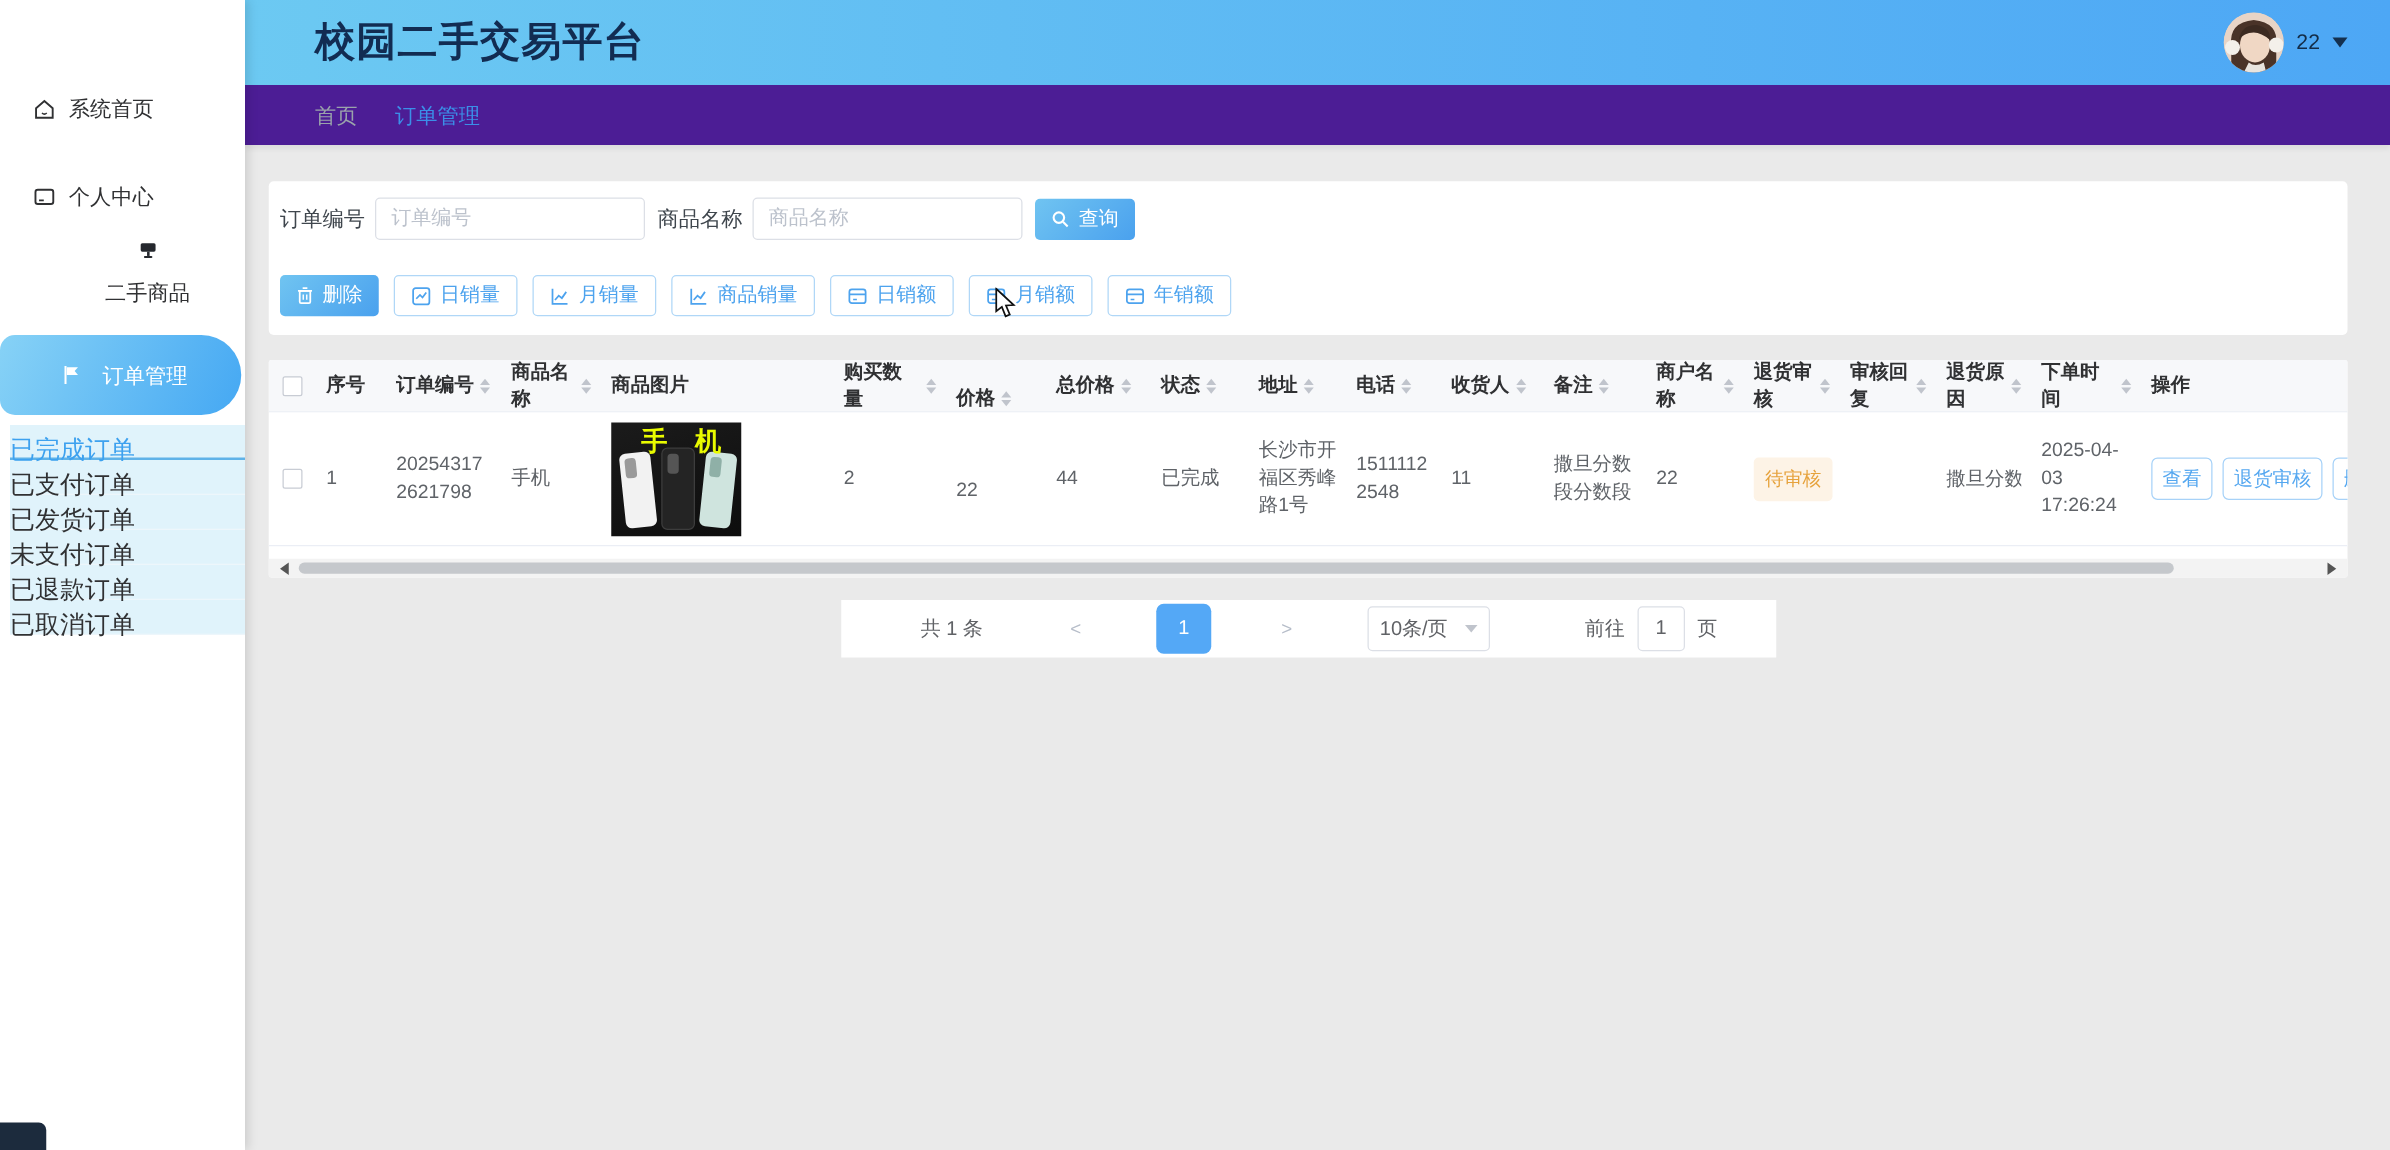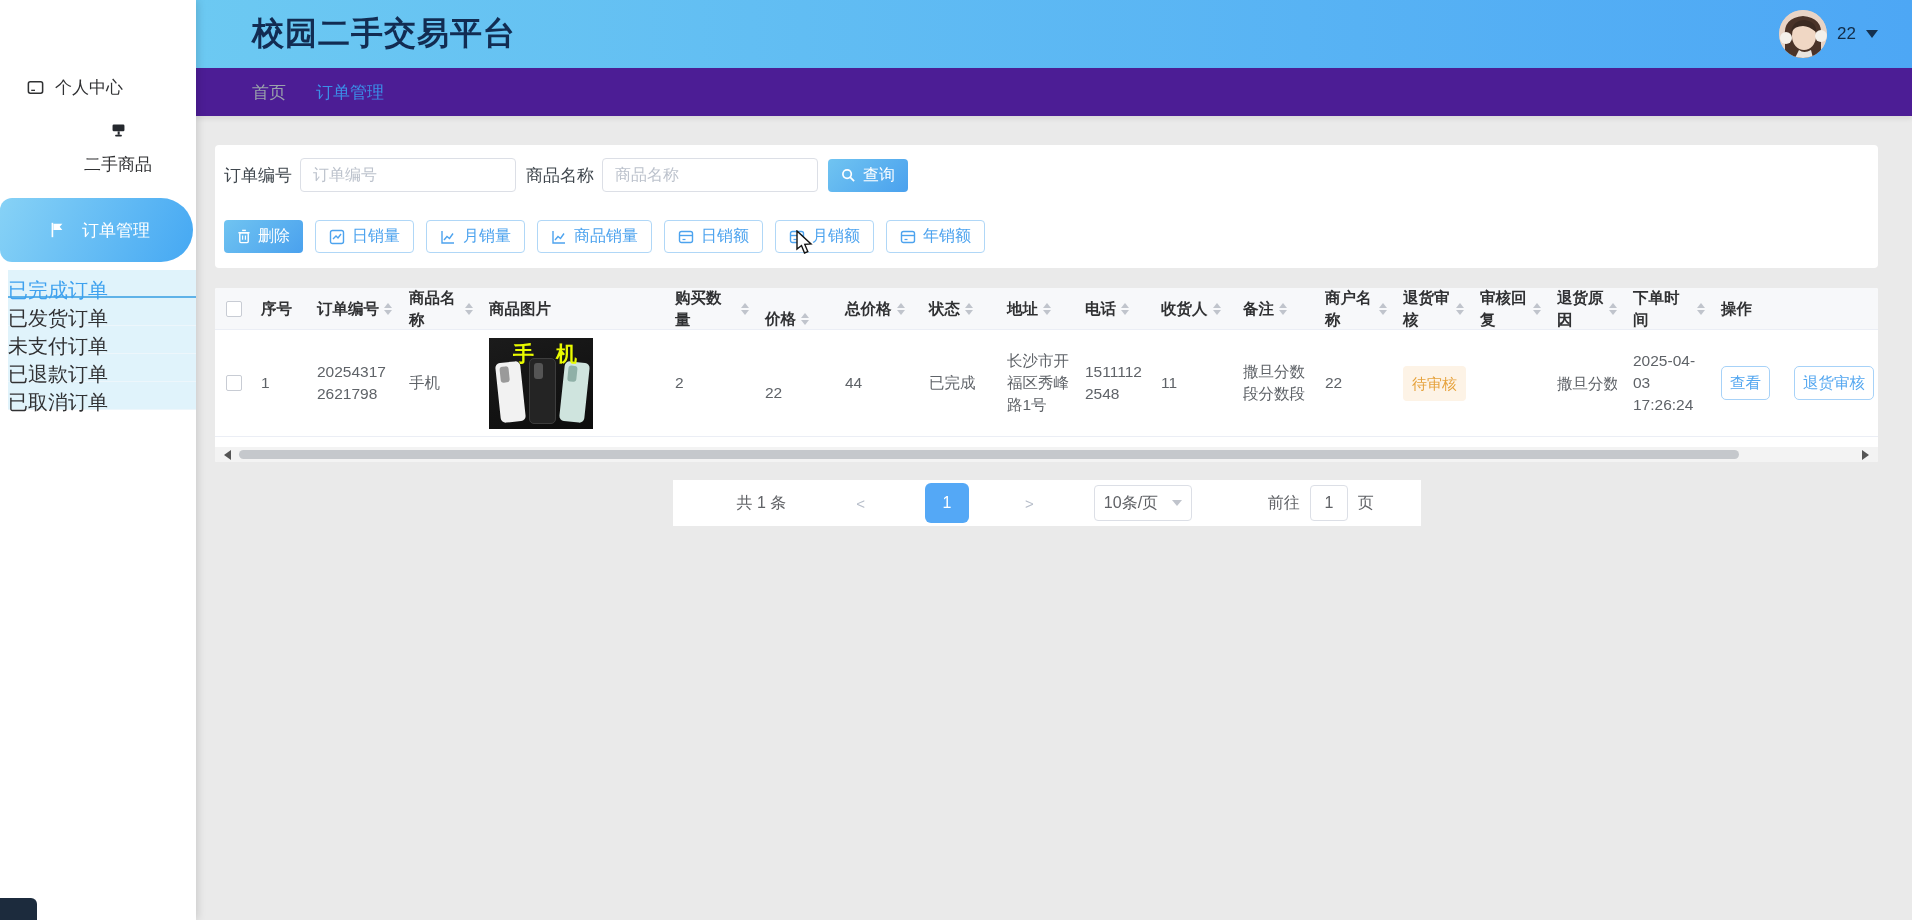--- a/index.html
+++ b/index.html
@@ -87,21 +87,21 @@
   .phone::after { content:""; position:absolute; top:4px; left:4px; width:9px; height:16px; border-radius:3px;
               background:#555; }
   .phone-white { left:9px; top:24px; width:25px; height:60px; background:#f2f2f2; transform:rotate(-6deg); }
   .phone-white::after { background:#9a9a9a; }
   .phone-black { left:40px; top:20px; width:27px; height:66px; background:#242424; border:1px solid #3d3d3d; }
   .phone-teal { left:73px; top:24px; width:25px; height:60px; background:#cfe4de; transform:rotate(6deg); }
   .phone-teal::after { background:#8fb0a7; }
 
   .badge-warning { color:#e6a23c; background:#fdf3e6; border-radius:4px; padding:7px 9px; font-size:15px;
               white-space:nowrap; }
-  .actions { gap:24px; }
+  .actions { gap:8px; }
   .btn-mini { height:34px; padding:0 8px; background:#fff; border:1px solid #a7d2f8; color:#54a7f0;
               border-radius:5px; font-size:15.5px; white-space:nowrap; cursor:pointer; flex:none; font-family:inherit; }
 
   .hscroll { position:absolute; left:0; right:0; bottom:0; height:15px; background:#f3f3f3;
              display:flex; align-items:center; justify-content:space-between; padding:0 4px; }
   .harrow { width:0; height:0; border:5px solid transparent; }
   .harrow.left { border-right:7px solid #555; }
   .harrow.right { border-left:7px solid #555; }
   .hthumb { position:absolute; left:24px; top:3px; width:1500px; height:9px; background:#c5c8cc; border-radius:5px; }
 
@@ -123,20 +123,27 @@
   
   .cursor { position:absolute; left:795px; top:230px; z-index:99; pointer-events:none; }
 </style>
 </head>
 <body>
 
 <aside class="sidebar">
   <nav class="menu">
     <div class="menu-item">
       <svg width="19" height="19" viewBox="0 0 20 20" fill="none" stroke="#303133" stroke-width="1.6">
+          <path d="M3 9 L10 3 L17 9 V17 H3 Z"></path>
+          <path d="M8 13 q2 2 4 0" stroke-width="1.3"></path>
+        </svg>
+      <span>系统首页</span>
+    </div>
+    <div class="menu-item">
+      <svg width="19" height="19" viewBox="0 0 20 20" fill="none" stroke="#303133" stroke-width="1.6">
           <rect x="2.5" y="4" width="15" height="12" rx="2"></rect>
           <path d="M5.5 13 h4" stroke-width="1.4"></path>
         </svg>
       <span>个人中心</span>
     </div>
     <div class="menu-item indent">
       <svg width="17" height="17" viewBox="0 0 20 20" fill="#25282e">
           <rect x="3" y="3" width="14" height="8" rx="1.5"></rect>
           <rect x="9" y="11" width="2.4" height="4"></rect>
           <rect x="6" y="15" width="8" height="2" rx="1"></rect>
@@ -145,20 +152,21 @@
     </div>
     <div class="menu-item active">
       <svg width="18" height="18" viewBox="0 0 20 20" fill="#fff">
           <path d="M4 2 h1.8 v16 h-1.8 z"></path>
           <path d="M6 3 h10 l-3 3.5 l3 3.5 h-10 z"></path>
         </svg>
       <span>订单管理</span>
     </div>
     <div class="submenu">
       <div class="submenu-item active">已完成订单</div>
+      <div class="submenu-item">已支付订单</div>
       <div class="submenu-item">已发货订单</div>
       <div class="submenu-item">未支付订单</div>
       <div class="submenu-item">已退款订单</div>
       <div class="submenu-item">已取消订单</div>
     </div>
   </nav>
 </aside>
 <div class="corner-block"></div>
 
 <header class="topbar">

